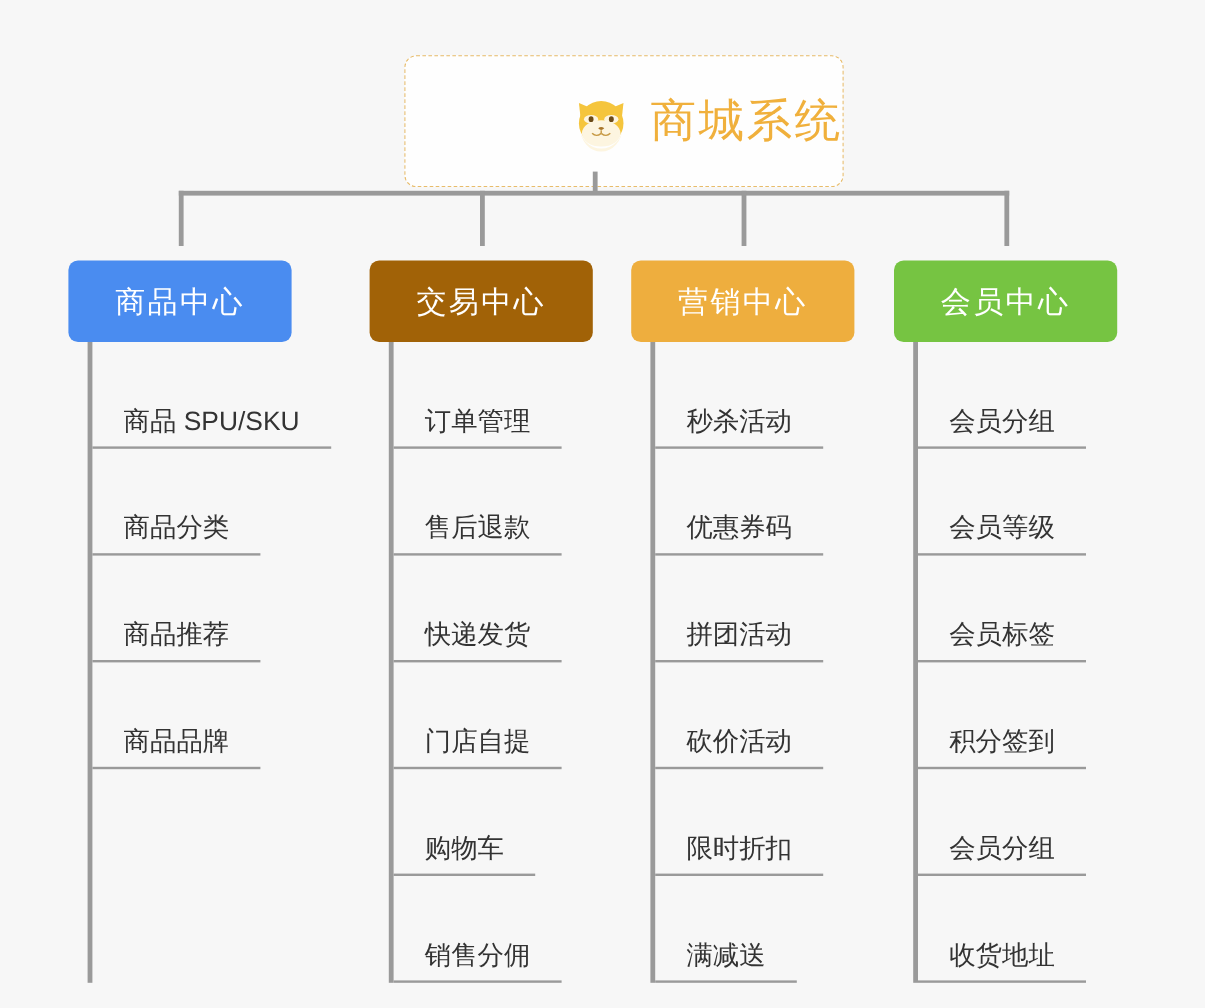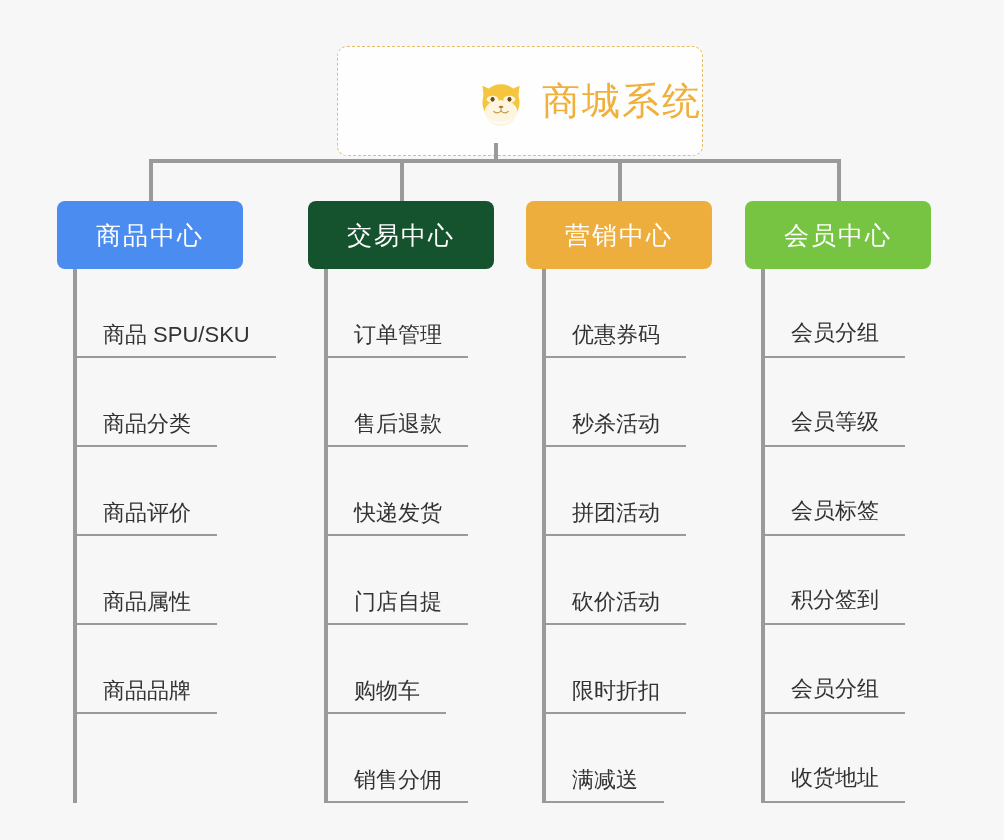--- a/index.html
+++ b/index.html
@@ -54,21 +54,21 @@
   .conn {
     position: absolute;
     background: #9a9a9a;
   }
   .conn-v { width: 4px; }
   .conn-h { height: 4px; }
 
   
   .column {
     position: absolute;
-    top: 201px;
+    top: 217px;
   }
   .cat-header {
     position: relative;
     height: 68px;
     border-radius: 8px;
     display: flex;
     align-items: center;
     justify-content: center;
     color: #ffffff;
     font-size: 25px;
@@ -150,33 +150,30 @@
     </div>
     <div class="branch" style="height:534px;"></div>
     <ul class="leaf-list">
       <li class="leaf-item">
         <span class="leaf-label">商品 SPU/SKU</span>
       </li>
       <li class="leaf-item">
         <span class="leaf-label">商品分类</span>
       </li>
       <li class="leaf-item">
-        <span class="leaf-label">商品评价</span>
-      </li>
-      <li class="leaf-item">
-        <span class="leaf-label">商品属性</span>
+        <span class="leaf-label">商品推荐</span>
       </li>
       <li class="leaf-item">
         <span class="leaf-label">商品品牌</span>
       </li>
     </ul>
   </div>
 
   <div class="column" style="left:308px; width:186px;">
-    <div class="cat-header" style="background:#14532d;">
+    <div class="cat-header" style="background:#a16207;">
       <span>交易中心</span>
     </div>
     <div class="branch" style="height:534px;"></div>
     <ul class="leaf-list">
       <li class="leaf-item">
         <span class="leaf-label">订单管理</span>
       </li>
       <li class="leaf-item">
         <span class="leaf-label">售后退款</span>
       </li>
@@ -195,41 +192,41 @@
     </ul>
   </div>
 
   <div class="column" style="left:526px; width:186px;">
     <div class="cat-header" style="background:#eeae3e;">
       <span>营销中心</span>
     </div>
     <div class="branch" style="height:534px;"></div>
     <ul class="leaf-list">
       <li class="leaf-item">
+        <span class="leaf-label">秒杀活动</span>
+      </li>
+      <li class="leaf-item">
         <span class="leaf-label">优惠券码</span>
       </li>
       <li class="leaf-item">
-        <span class="leaf-label">秒杀活动</span>
-      </li>
-      <li class="leaf-item">
         <span class="leaf-label">拼团活动</span>
       </li>
       <li class="leaf-item">
         <span class="leaf-label">砍价活动</span>
       </li>
       <li class="leaf-item">
         <span class="leaf-label">限时折扣</span>
       </li>
       <li class="leaf-item">
         <span class="leaf-label">满减送</span>
       </li>
     </ul>
   </div>
 
-  <div class="column" style="left:745px; width:186px;font-family:Liberation Mono, monospace;">
+  <div class="column" style="left:745px; width:186px;">
     <div class="cat-header" style="background:#76c442;">
       <span>会员中心</span>
     </div>
     <div class="branch" style="height:534px;"></div>
     <ul class="leaf-list">
       <li class="leaf-item">
         <span class="leaf-label">会员分组</span>
       </li>
       <li class="leaf-item">
         <span class="leaf-label">会员等级</span>

